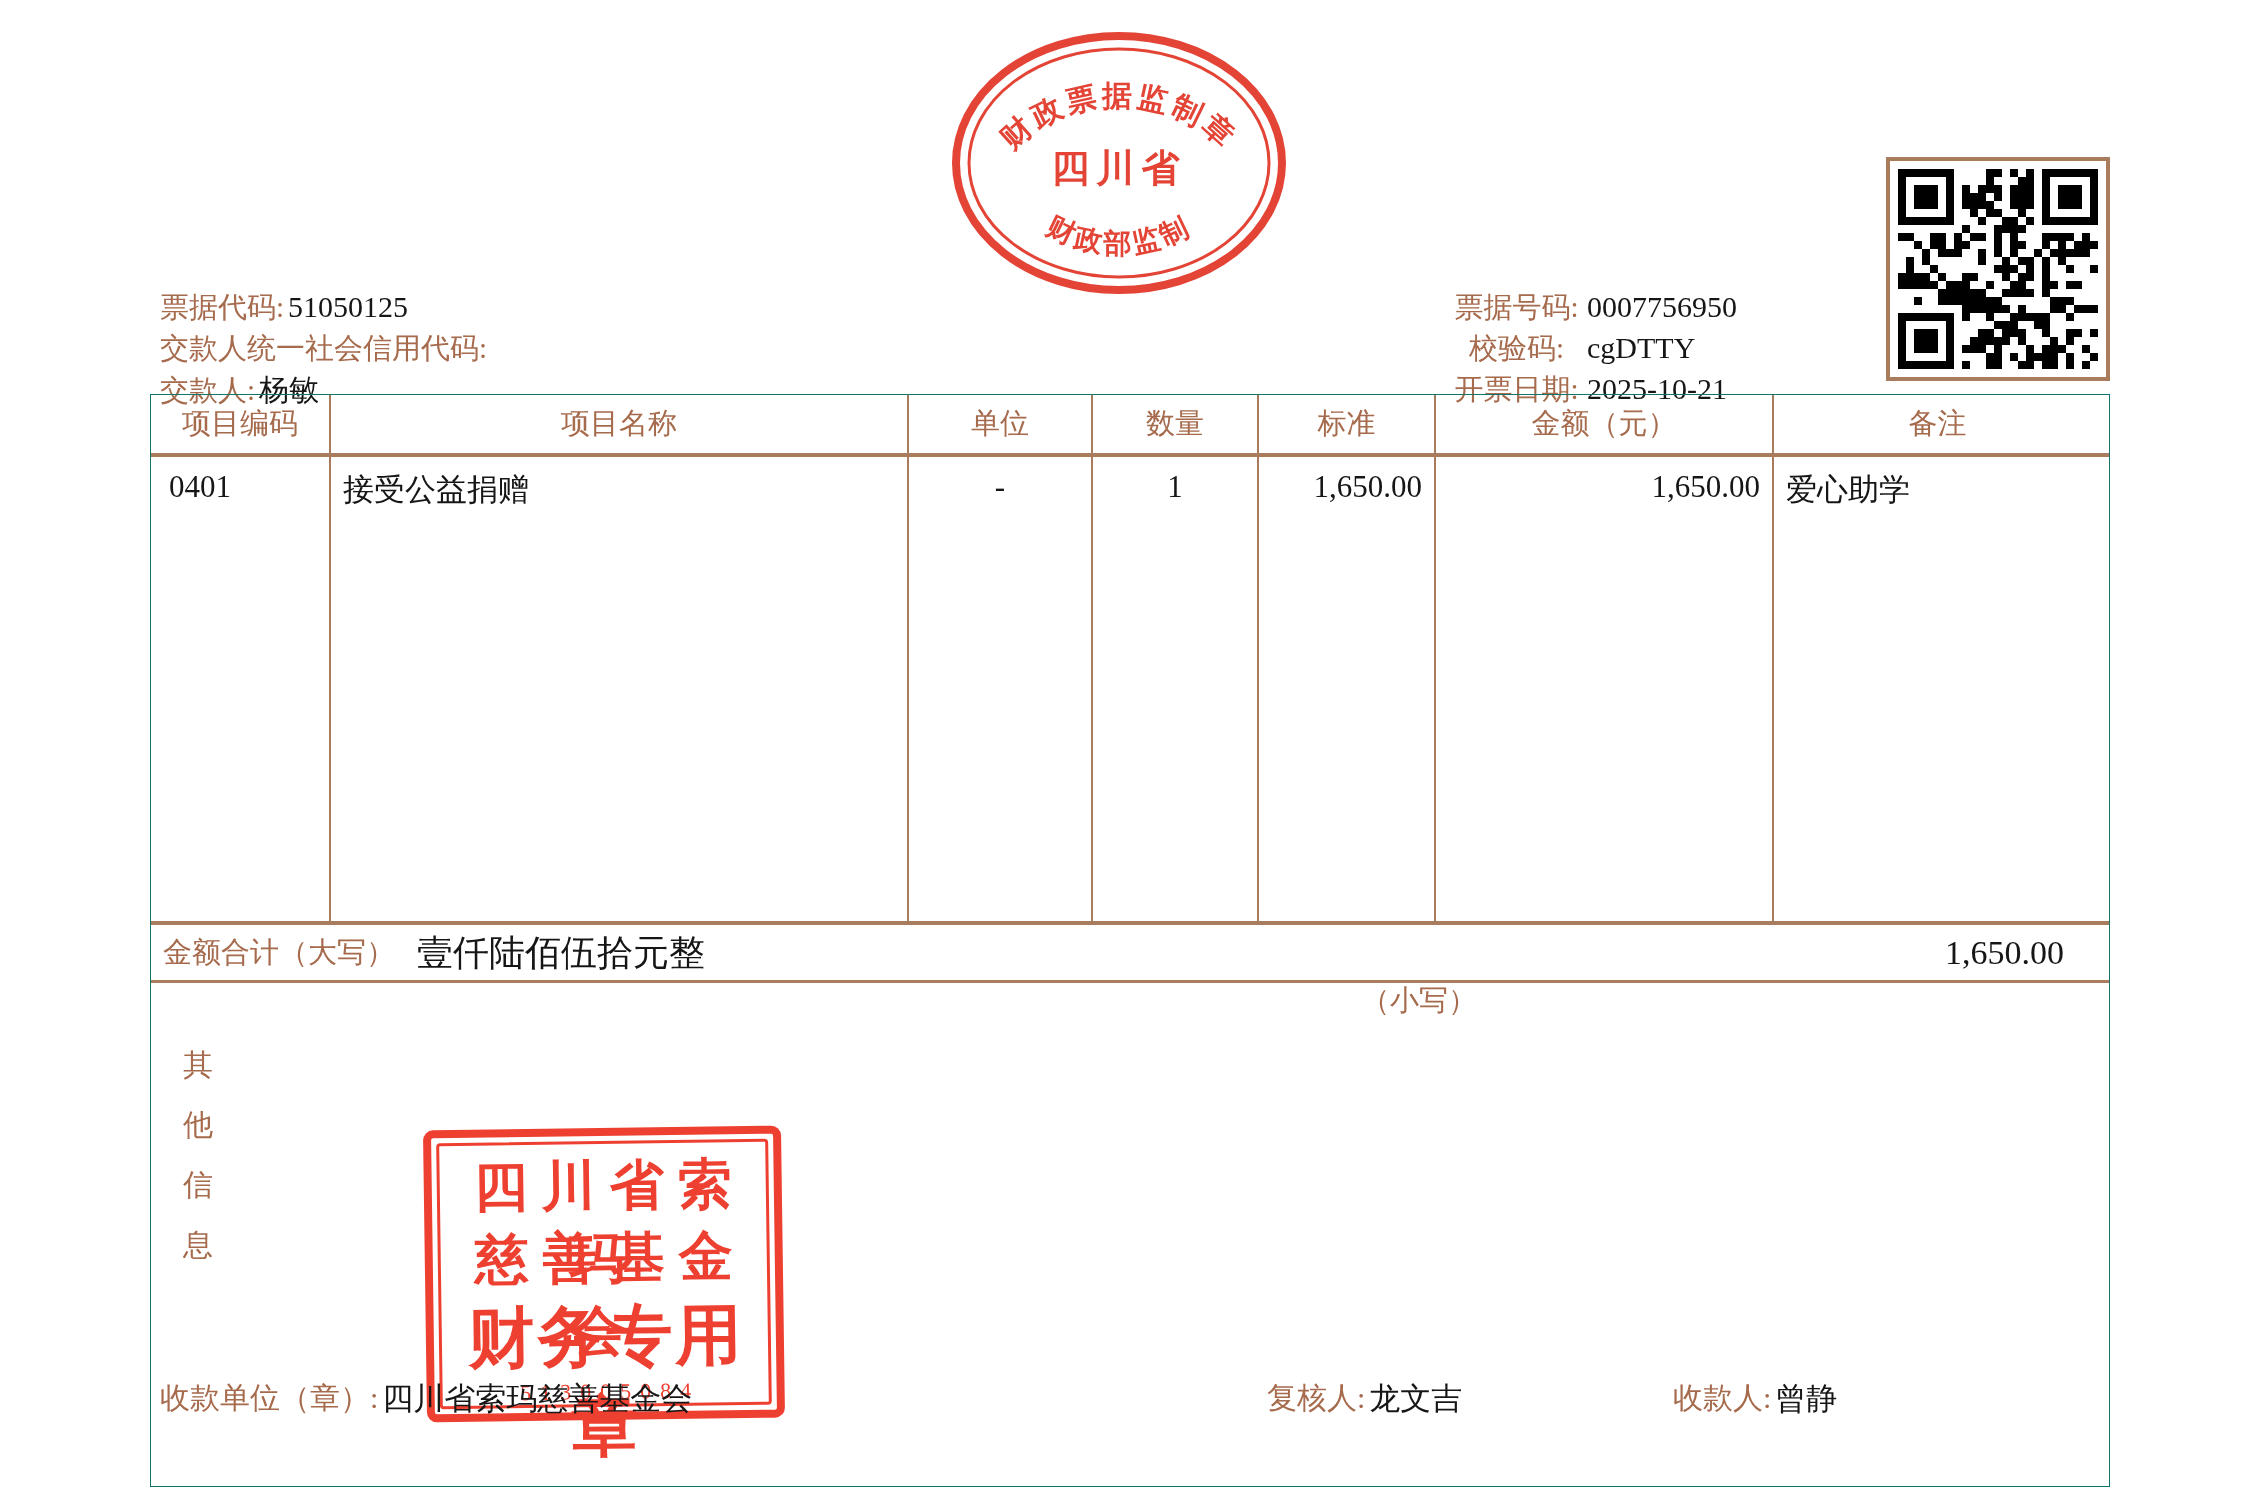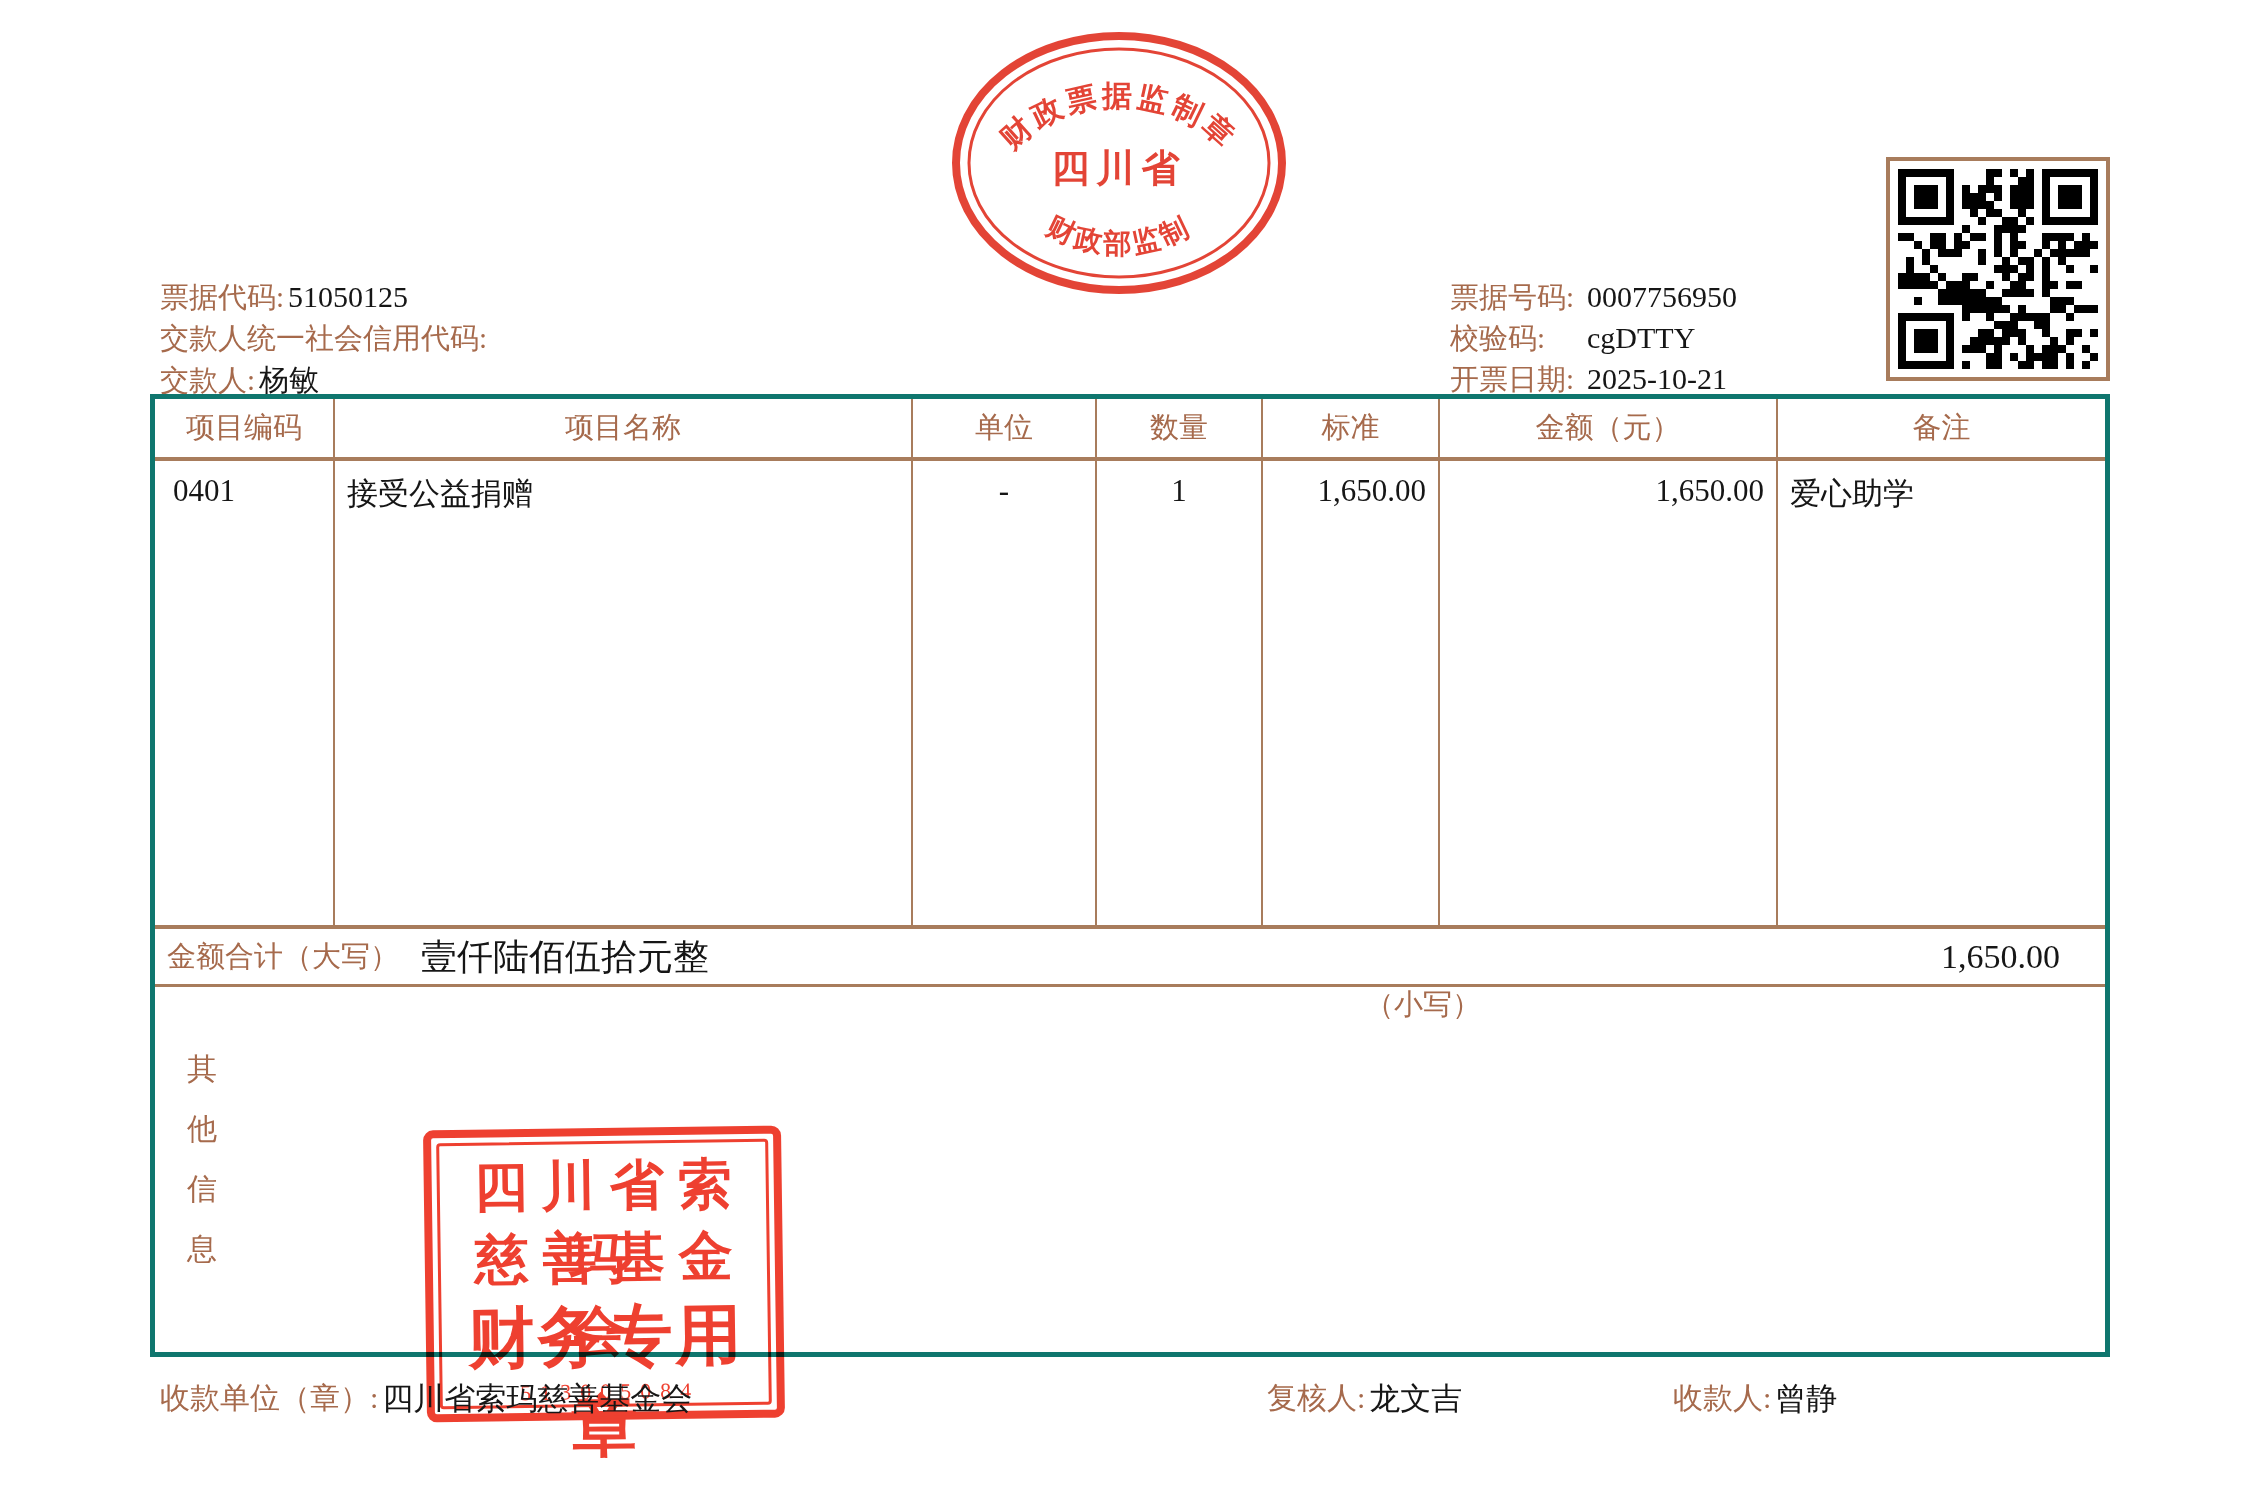--- a/index.html
+++ b/index.html
@@ -30,32 +30,32 @@
 
   
   .qr {
     position:absolute; left:1886px; top:157px;
     box-sizing:content-box;
     width:200px; height:200px; padding:8px;
     border:4px solid #a87c5c; background:#fff;
   }
 
   
-  .fields { position:absolute; top:278px; font-size:29px; }
+  .fields { position:absolute; top:288px; font-size:29px;text-align:center; }
   .fields.left  { left:160px; }
   .fields.right { left:1450px; }
   .frow { display:flex; align-items:baseline; height:41px; gap:4px; }
   .fields.right .lab { min-width:133px; }
   .val { font-size:30px; }
 
   
   .tbl {
     position:absolute; left:150px; top:394px;
-    width:1960px; height:963px;
-    border:5px solid #0f766e;
+    width:1960px; height:1093px;
+    border:1px solid #0f766e;
     background:transparent;
   }
   .tgrid { display:grid; grid-template-columns:180px 578px 184px 166px 177px 338px 327px; }
   .thead { height:62px; border-bottom:4px solid #a87c5c; }
   .thead > div {
     border-right:2px solid #a87c5c;
     display:flex; align-items:center; justify-content:center;
     font-size:29px; color:#a66a4c;
   }
   .thead > div:last-child { border-right:none; }

